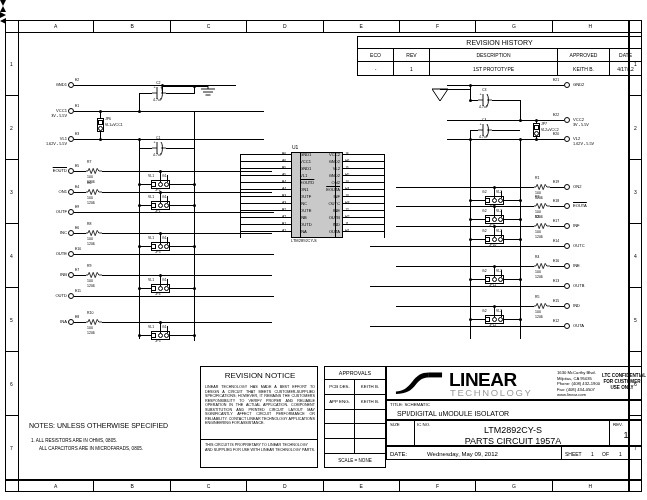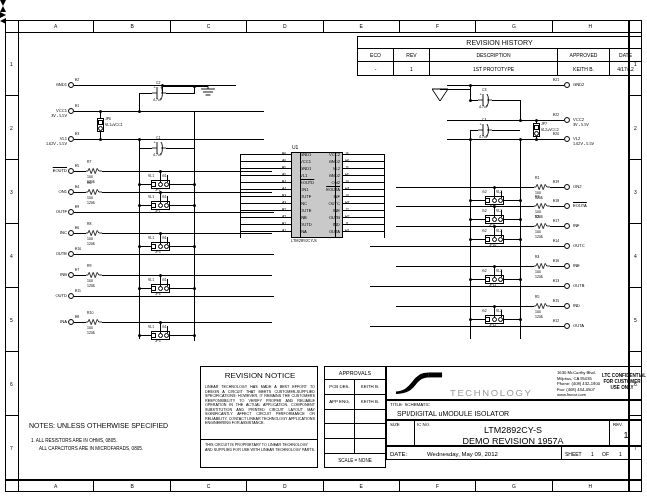--- a/index.html
+++ b/index.html
@@ -634,20 +634,21 @@
         <div class="cell cellnr" style="left:30px;top:72.2px;width:30px;height:14.8px;font-size:4.4px;"></div>
       </div>
     <div class="cell cellnr cellnb" style="left:0;top:87px;width:60px;height:13px;font-size:4.6px;">SCALE = NONE</div>
   </div>
 
   <div class="box" style="left:386px;top:366px;width:256px;height:34px;">
     <svg viewBox="0 0 60 34" style="position:absolute;left:6px;top:3px;width:52px;height:28px;">
       <path d="M2 26 C10 26 16 22 22 14 C27 7 33 3 42 3 L42 9 C35 9 30 12 26 18 C21 25 14 29 2 29 Z" fill="#000"></path>
       <path d="M42 3 L58 3 L58 9 L42 9 Z" fill="#000"></path>
     </svg>
+    <div style="position:absolute;left:62px;top:2px;font-size:19px;font-weight:bold;letter-spacing:-0.5px;">LINEAR</div>
     <div style="position:absolute;left:63px;top:20px;font-size:9.5px;color:#9a9a9a;letter-spacing:1.6px;">TECHNOLOGY</div>
     <div id="addrlines" style="position:absolute;left:170px;top:3px;">
         <div style="position:absolute;left:0;top:0px;font-size:4.2px;white-space:nowrap;">1630 McCarthy Blvd.</div>
         <div style="position:absolute;left:0;top:5.6px;font-size:4.2px;white-space:nowrap;">Milpitas, CA  95035</div>
         <div style="position:absolute;left:0;top:11.2px;font-size:4.2px;white-space:nowrap;">Phone: (408) 432-1900</div>
         <div style="position:absolute;left:0;top:16.799999999999997px;font-size:4.2px;white-space:nowrap;">Fax: (408) 434-0507</div>
         <div style="position:absolute;left:0;top:22.4px;font-size:4.2px;white-space:nowrap;">www.linear.com</div>
       </div>
     <div id="conflines" style="position:absolute;left:215px;top:6px;text-align:center;width:40px;">
         <div style="position:absolute;left:0;top:0px;width:40px;font-size:4.6px;font-weight:bold;text-align:center;white-space:nowrap;">LTC CONFIDENTIAL</div>
@@ -660,21 +661,21 @@
     <div style="position:absolute;left:3px;top:1px;font-size:4.4px;">TITLE:  SCHEMATIC</div>
     <div style="position:absolute;left:10px;top:9px;font-size:7px;">SPI/DIGITAL uMODULE ISOLATOR</div>
   </div>
 
   <div class="box" style="left:386px;top:420px;width:256px;height:26px;">
     <div style="position:absolute;left:3px;top:1px;font-size:4.4px;">SIZE</div>
     <div class="ln vl" style="left:27px;top:0;height:25px;"></div>
     <div style="position:absolute;left:30px;top:1px;font-size:4.4px;">IC NO.</div>
     <div class="ln vl" style="left:222px;top:0;height:25px;"></div>
     <div style="position:absolute;left:30px;top:4px;width:192px;text-align:center;font-size:9px;">LTM2892CY-S</div>
-    <div style="position:absolute;left:30px;top:15px;width:192px;text-align:center;font-size:9px;">DEMO REVISION 1957A</div>
+    <div style="position:absolute;left:30px;top:15px;width:192px;text-align:center;font-size:9px;">PARTS CIRCUIT 1957A</div>
     <div style="position:absolute;left:226px;top:1px;font-size:4.4px;">REV.</div>
     <div style="position:absolute;left:224px;top:9px;width:30px;text-align:center;font-size:9px;">1</div>
   </div>
 
   <div class="box" style="left:386px;top:446px;width:256px;height:14px;">
     <div style="position:absolute;left:3px;top:4px;font-size:6px;">DATE:</div>
     <div style="position:absolute;left:40px;top:4px;font-size:6px;">Wednesday, May 09, 2012</div>
     <div class="ln vl" style="left:174px;top:0;height:13px;"></div>
     <div style="position:absolute;left:178px;top:4px;font-size:5px;">SHEET</div>
     <div style="position:absolute;left:204px;top:4px;font-size:5px;">1</div>

